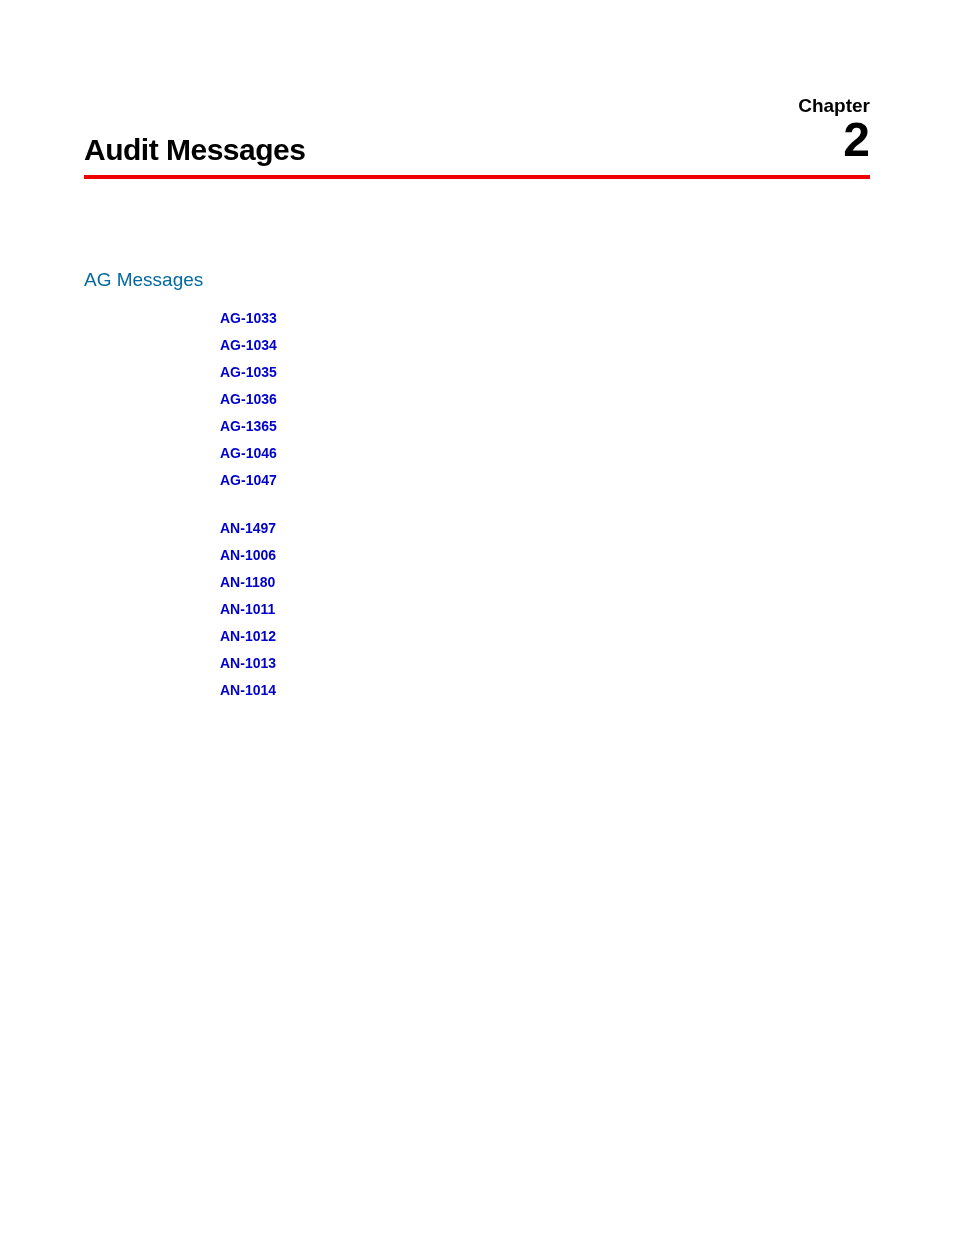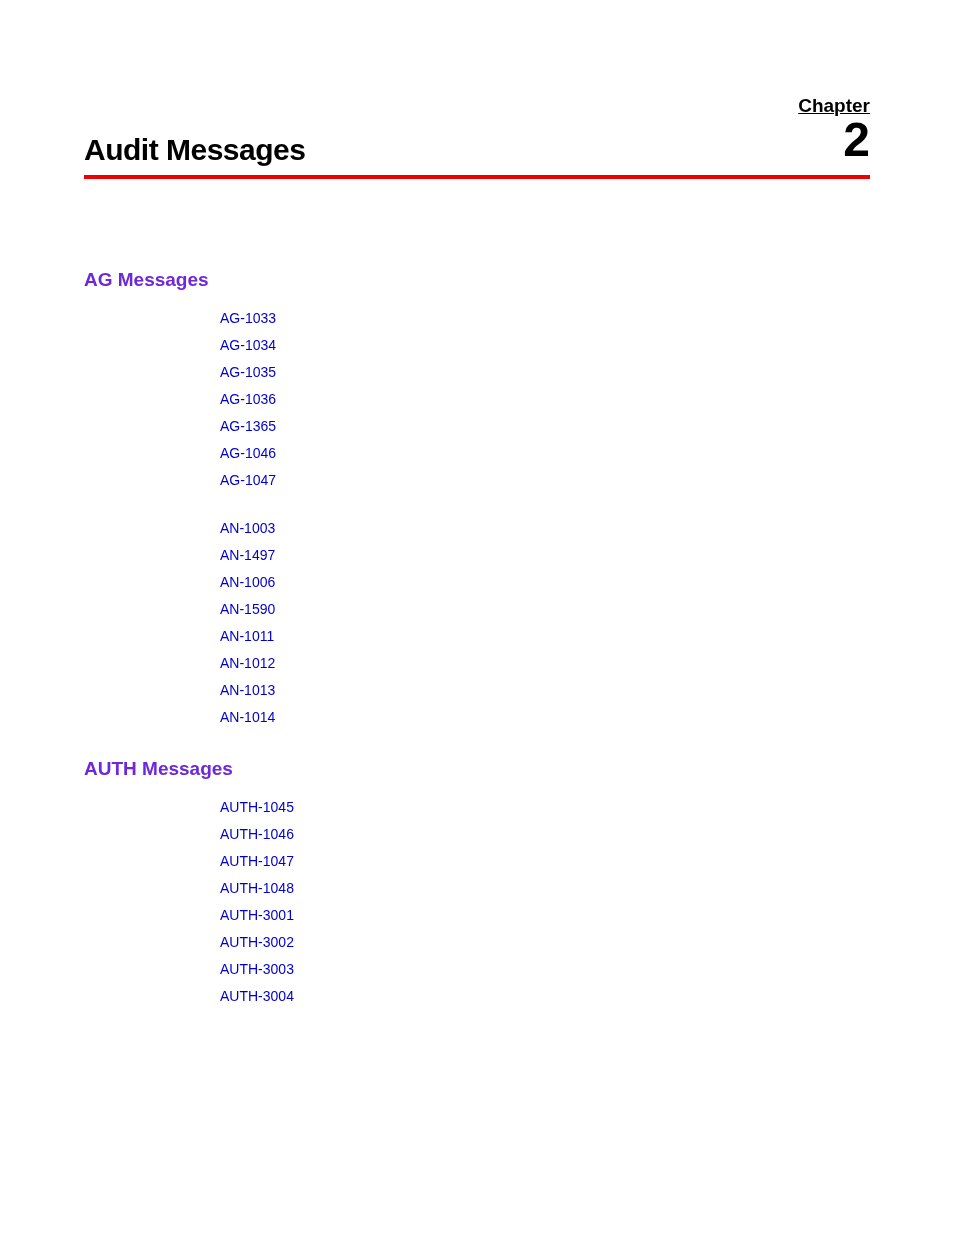--- a/index.html
+++ b/index.html
@@ -33,47 +33,47 @@
       text-align: right;
       position: relative;
       top: -4px;
     }
     .chapter-label {
       font-size: 19px;
       font-weight: bold;
       color: #000;
       display: block;
       line-height: 1;
-      text-decoration: underline;
     }
     .chapter-number {
       font-size: 48px;
       font-weight: bold;
       color: #000;
       display: block;
       line-height: 0.95;
       margin-top: 2px;
     }
     .red-rule {
       height: 4px;
       background: #ee0000;
       width: 100%;
       margin-bottom: 90px;
     }
     .section {
       margin-bottom: 34px;
     }
     .section-heading {
       font-size: 19px;
-      font-weight: bold;
-      color: #6d28d9;
+      font-weight: normal;
+      color: #0369a1;
       margin-bottom: 20px;
     }
     .link-list {
       padding-left: 136px;
+      font-weight: bold;
     }
     .link-item {
       display: block;
       font-size: 14px;
       color: #0000cc;
       text-decoration: none;
       line-height: 1;
       margin-bottom: 13px;
       cursor: pointer;
     }
@@ -99,37 +99,23 @@
       <a class="link-item">AG-1035</a>
       <a class="link-item">AG-1036</a>
       <a class="link-item">AG-1365</a>
       <a class="link-item">AG-1046</a>
       <a class="link-item">AG-1047</a>
     </div>
   </div>
 
   <div class="section">
     <div class="link-list">
-      <a class="link-item">AN-1003</a>
       <a class="link-item">AN-1497</a>
       <a class="link-item">AN-1006</a>
-      <a class="link-item">AN-1590</a>
+      <a class="link-item">AN-1180</a>
       <a class="link-item">AN-1011</a>
       <a class="link-item">AN-1012</a>
       <a class="link-item">AN-1013</a>
       <a class="link-item">AN-1014</a>
     </div>
   </div>
 
-  <div class="section">
-    <h2 class="section-heading">AUTH Messages</h2>
-    <div class="link-list">
-      <a class="link-item">AUTH-1045</a>
-      <a class="link-item">AUTH-1046</a>
-      <a class="link-item">AUTH-1047</a>
-      <a class="link-item">AUTH-1048</a>
-      <a class="link-item">AUTH-3001</a>
-      <a class="link-item">AUTH-3002</a>
-      <a class="link-item">AUTH-3003</a>
-      <a class="link-item">AUTH-3004</a>
-    </div>
-  </div>
 </div>
 
 </body></html>

